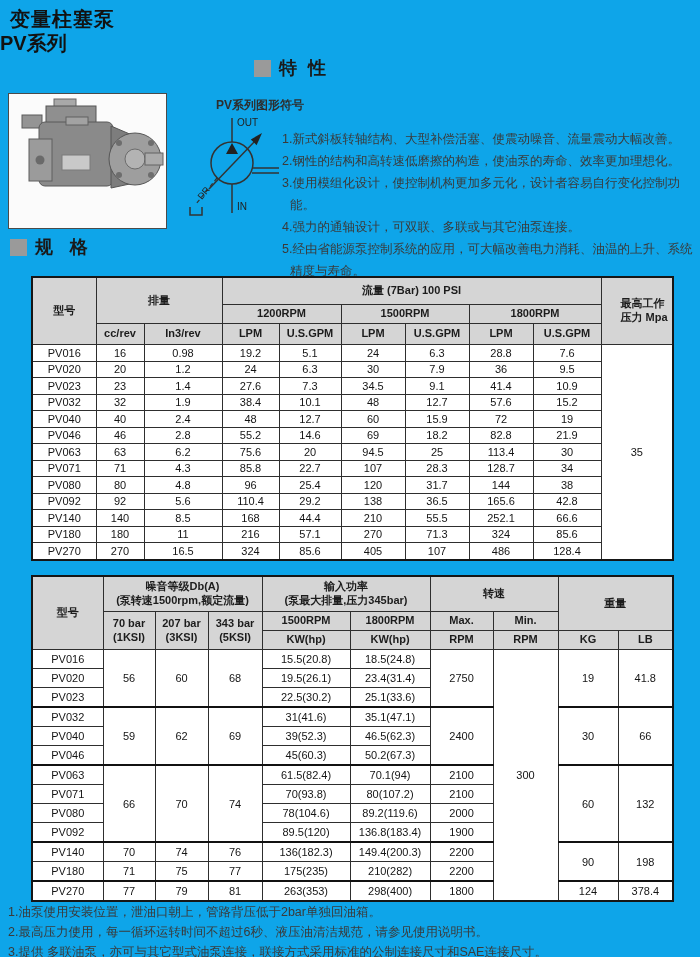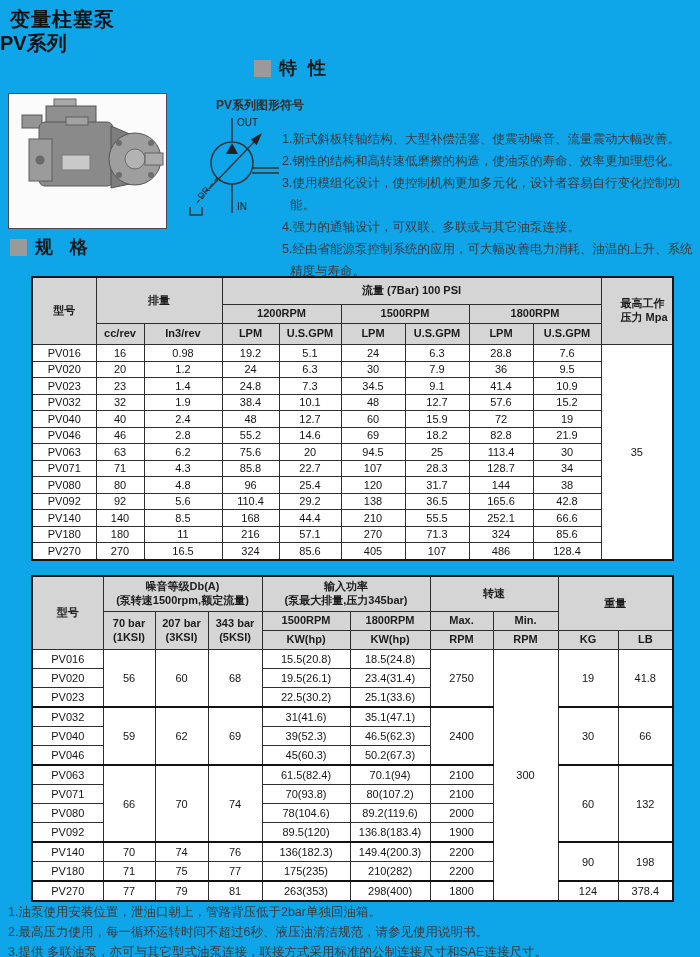--- a/index.html
+++ b/index.html
@@ -168,21 +168,21 @@
           <td>6.3</td>
           <td>30</td>
           <td>7.9</td>
           <td>36</td>
           <td>9.5</td>
         </tr>
         <tr>
           <td>PV023</td>
           <td>23</td>
           <td>1.4</td>
-          <td>24.8</td>
+          <td>27.6</td>
           <td>7.3</td>
           <td>34.5</td>
           <td>9.1</td>
           <td>41.4</td>
           <td>10.9</td>
         </tr>
         <tr>
           <td>PV032</td>
           <td>32</td>
           <td>1.9</td>

